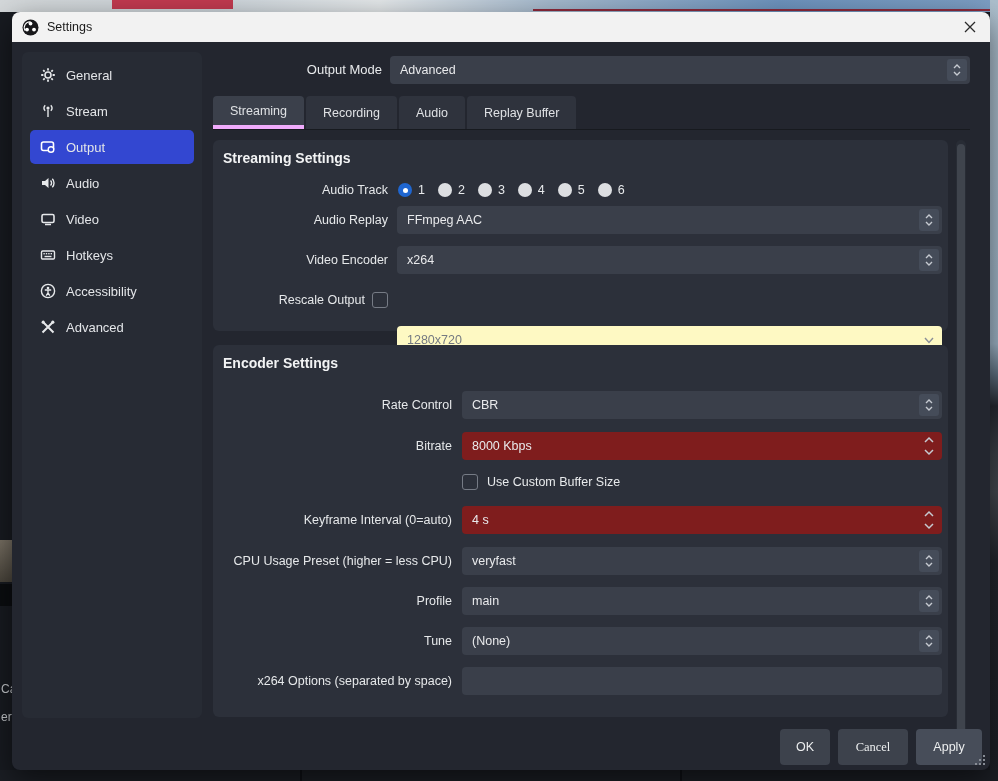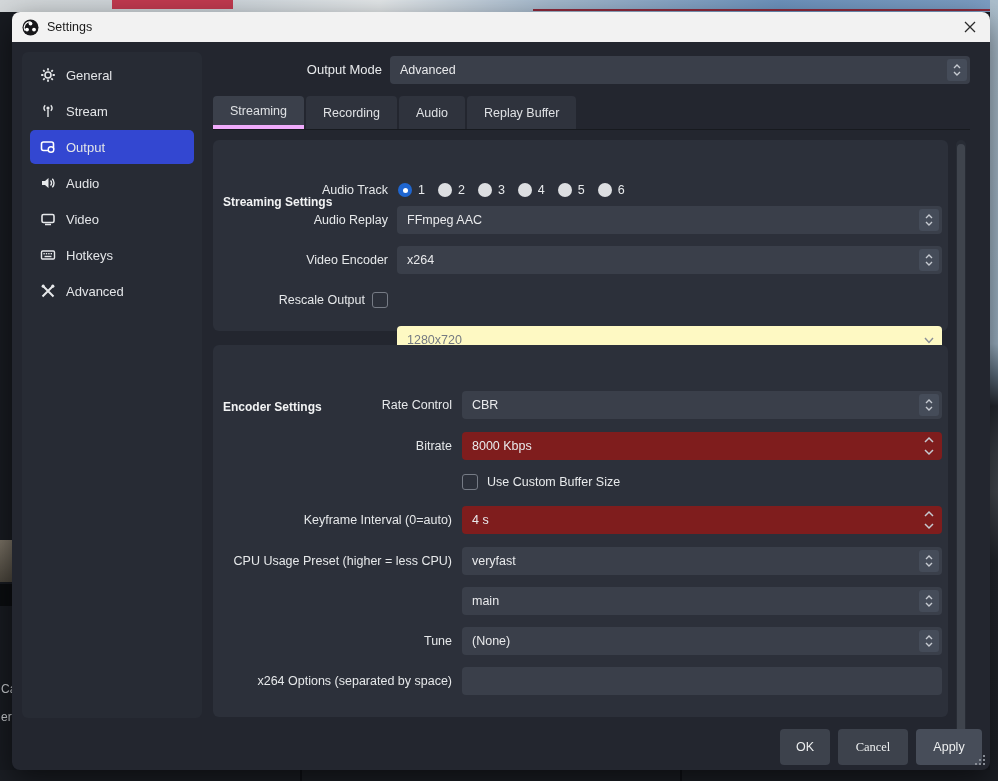--- a/index.html
+++ b/index.html
@@ -57,21 +57,21 @@
 
   
   .tabs{position:absolute;left:201px;top:84px;height:33px;display:flex;gap:2px;}
   .tab{height:33px;padding:0 17px;display:flex;align-items:center;font-size:12.5px;color:#dfe1e4;
     background:#2f333d;border-radius:4px 4px 0 0;box-sizing:border-box;}
   .tab.active{background:#3b404b;border-bottom:4px solid #f0abfc;}
   .tab-divider{position:absolute;left:201px;top:117px;width:757px;height:1px;background:#171a1f;}
 
   
   .panel{position:absolute;left:201px;width:735px;background:#2c303a;border-radius:6px;}
-  .panel-title{position:absolute;left:10px;top:10px;font-size:12px;font-weight:bold;color:#f2f3f4;margin-top:45px;}
+  .panel-title{position:absolute;left:10px;top:10px;font-size:14px;font-weight:bold;color:#f2f3f4;}
   .row-label{position:absolute;font-size:12.5px;color:#e6e8ea;text-align:right;height:28px;
     line-height:28px;}
 
   
   .radio-row{position:absolute;display:flex;align-items:center;gap:13px;height:20px;}
   .radio-item{display:flex;align-items:center;gap:6px;font-size:12.5px;}
   .radio{width:14px;height:14px;border-radius:50%;background:#dcdee1;position:relative;}
   .radio.checked{background:#1f66d0;}
   .radio.checked::after{content:"";position:absolute;left:4.5px;top:4.5px;width:5px;height:5px;
     border-radius:50%;background:#ffffff;}
@@ -194,20 +194,30 @@
                 <rect x="10.6" y="6" width="1.4" height="1.4"></rect>
                 <rect x="4.5" y="8.8" width="7" height="1.4"></rect>
               </g>
             </svg>
         </span>
         <span class="side-label">Hotkeys</span>
       </div>
       <div class="side-item">
         <span class="icon">
           <svg width="16" height="16" viewBox="0 0 16 16">
+              <circle cx="8" cy="8" r="6.6" fill="none" stroke="#e6e8ea" stroke-width="1.4"></circle>
+              <circle cx="8" cy="5" r="1.3" fill="#e6e8ea"></circle>
+              <path d="M4.8 7 H11.2 M8 7 V9.8 M8 9.8 L6.2 12.6 M8 9.8 L9.8 12.6" fill="none" stroke="#e6e8ea" stroke-width="1.3"></path>
+            </svg>
+        </span>
+        <span class="side-label">Accessibility</span>
+      </div>
+      <div class="side-item">
+        <span class="icon">
+          <svg width="16" height="16" viewBox="0 0 16 16">
               <path d="M2.5 2.5 L13.5 13.5 M13.5 2.5 L2.5 13.5" stroke="#e6e8ea" stroke-width="2"></path>
               <circle cx="3.2" cy="3.2" r="1.6" fill="#e6e8ea"></circle>
               <circle cx="12.8" cy="3.2" r="1.6" fill="#e6e8ea"></circle>
             </svg>
         </span>
         <span class="side-label">Advanced</span>
       </div>
     </div>
 
     <div class="om-label">Output Mode</div>
@@ -345,20 +355,21 @@
       <div class="combo" style="left:249px;top:202px;width:480px;">
         <span>veryfast</span>
         <span class="spin-seg">
           <svg width="8" height="14" viewBox="0 0 8 14">
               <polyline points="1,5 4,2 7,5" fill="none" stroke="#c6cad1" stroke-width="1.4"></polyline>
               <polyline points="1,9 4,12 7,9" fill="none" stroke="#c6cad1" stroke-width="1.4"></polyline>
             </svg>
         </span>
       </div>
 
+      <div class="row-label" style="left:0;top:242px;width:239px;">Profile</div>
       <div class="combo" style="left:249px;top:242px;width:480px;">
         <span>main</span>
         <span class="spin-seg">
           <svg width="8" height="14" viewBox="0 0 8 14">
               <polyline points="1,5 4,2 7,5" fill="none" stroke="#c6cad1" stroke-width="1.4"></polyline>
               <polyline points="1,9 4,12 7,9" fill="none" stroke="#c6cad1" stroke-width="1.4"></polyline>
             </svg>
         </span>
       </div>
 

